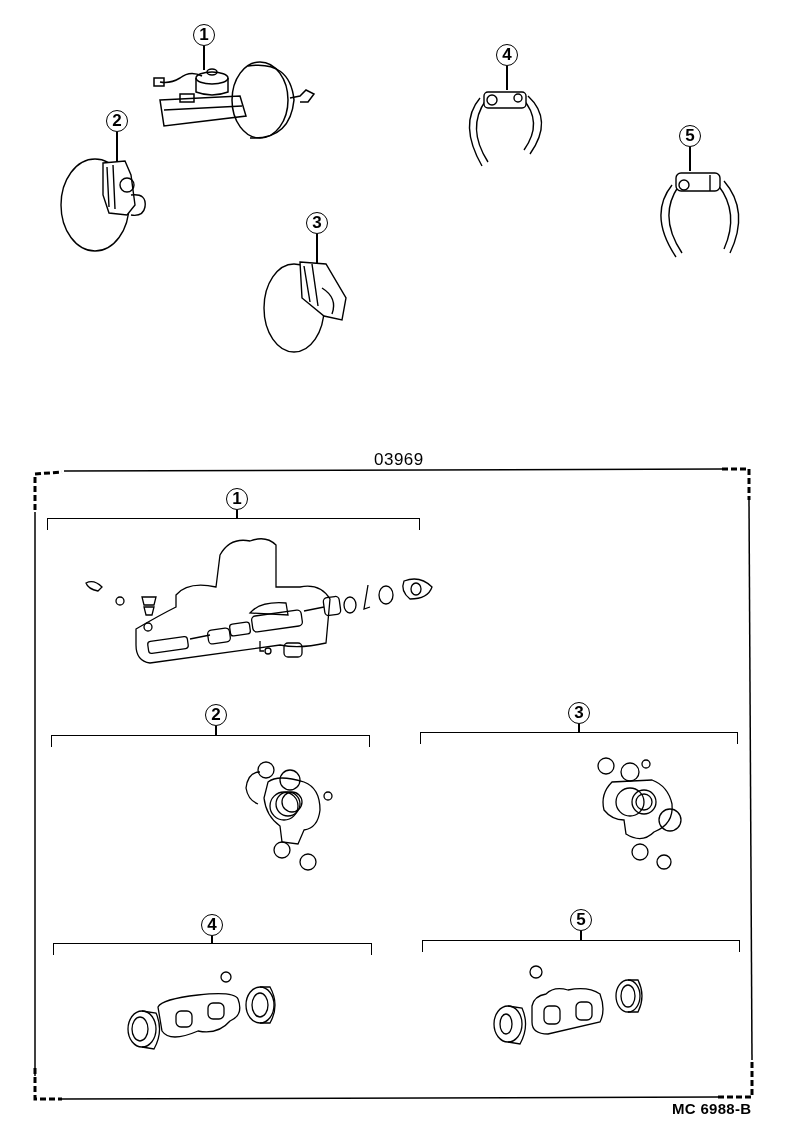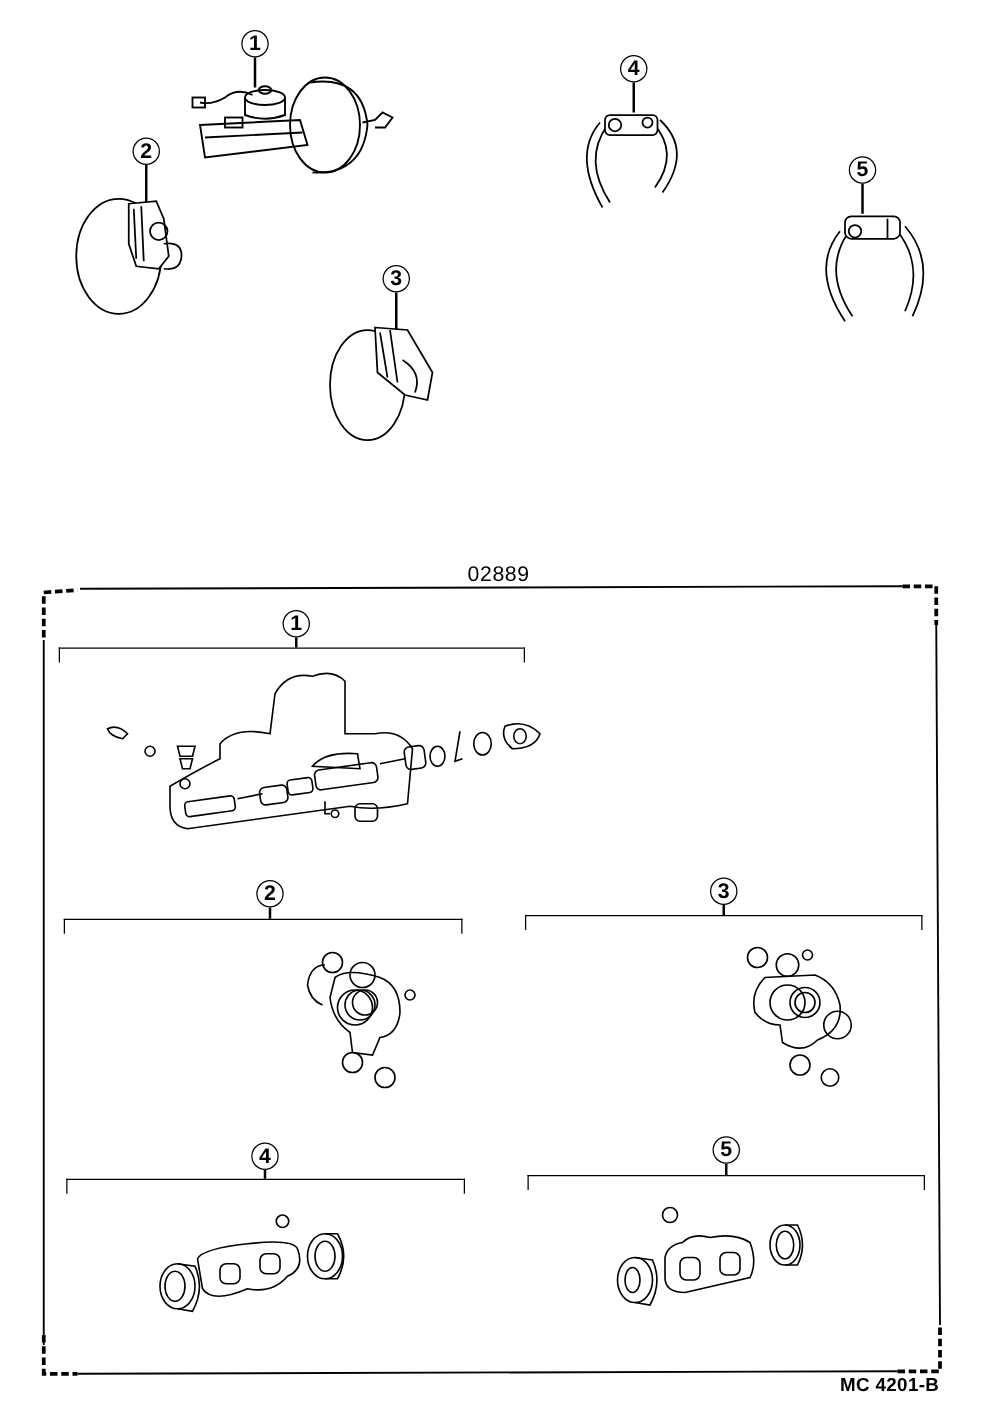--- a/index.html
+++ b/index.html
@@ -79,21 +79,21 @@
 <svg style="left:650px;top:165px;" width="100" height="100" viewBox="0 0 100 100">
   <g fill="none" stroke="#000" stroke-width="1.4">
     <path d="M22 20 Q-2 50 26 92 M28 22 Q8 52 32 88"></path>
     <path d="M74 16 Q100 46 80 88 M68 20 Q90 48 74 84"></path>
     <rect x="26" y="8" width="44" height="18" rx="5" fill="#fff"></rect>
     <circle cx="34" cy="20" r="5"></circle>
     <path d="M60 10 L60 26"></path>
   </g>
 </svg>
 
-<div class="kit-label" style="left:374px;top:450px;">02889</div>
+<div class="kit-label" style="left:374px;top:450px;">03969</div>
 
 <svg style="left:0;top:0;" width="792" height="1126" viewBox="0 0 792 1126">
   <g stroke="#000" fill="none">
 
     <path d="M64 471 L722 469" stroke-width="1.5"></path>
 
     <path d="M35 512 L35 1076" stroke-width="1.5"></path>
 
     <path d="M749 500 L752 1060" stroke-width="1.5"></path>
 
@@ -205,13 +205,13 @@
     <rect x="88" y="40" width="16" height="18" rx="5"></rect>
     <ellipse cx="20" cy="62" rx="14" ry="18"></ellipse>
     <ellipse cx="18" cy="62" rx="6" ry="10"></ellipse>
     <path d="M20 44 L34 46 Q42 64 32 82 L20 80"></path>
     <ellipse cx="140" cy="34" rx="12" ry="16"></ellipse>
     <ellipse cx="140" cy="34" rx="7" ry="11"></ellipse>
     <path d="M140 18 L150 18 Q158 34 150 50 L140 50"></path>
   </g>
 </svg>
 
-<div class="ref-code" style="left:672px;top:1100px;">MC 4201-B</div>
+<div class="ref-code" style="left:672px;top:1100px;">MC 6988-B</div>
 
 </body></html>

